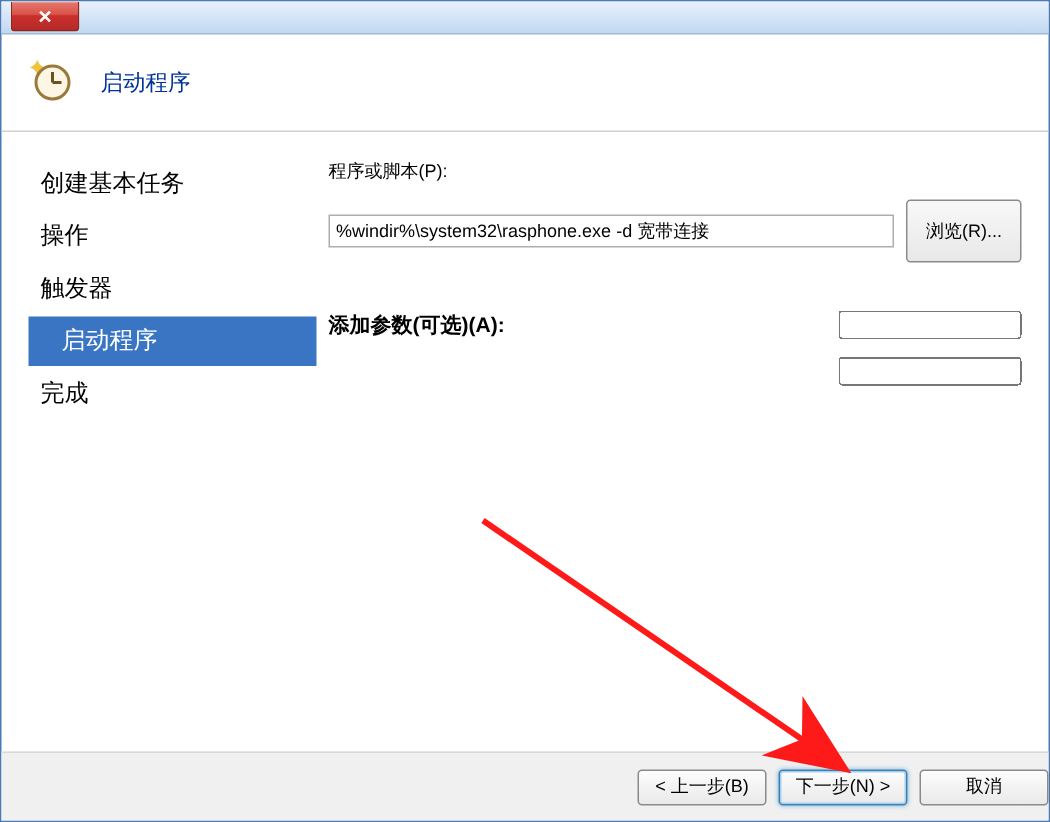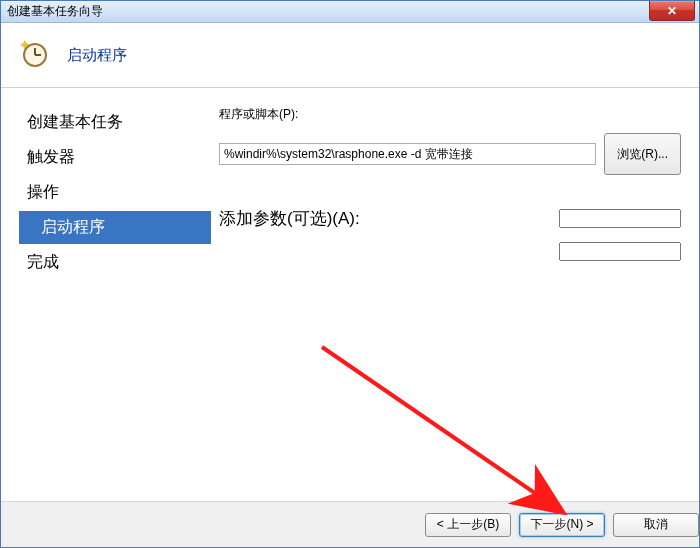--- a/index.html
+++ b/index.html
@@ -69,21 +69,21 @@
       font-family: inherit;
     }
     .wide { flex: 1; }
     .short { width: 122px; margin-left: auto; }
     .browse-btn {
       height: 42px; padding: 0 12px; font-size: 12px;
       background: linear-gradient(to bottom, #f8f8f8, #e8e8e8);
       border: 1px solid #8a8a8a; border-radius: 3px; cursor: pointer;
     }
     .pair { display: flex; align-items: center; margin-bottom: 12px; }
-    .pair .plabel { font-size: 17px; flex: 1; }
+    .pair .plabel { font-size: 14px; flex: 1; font-weight: bold; }
     
     .footer {
       height: 46px; border-top: 1px solid #d8d8d8;
       display: flex; justify-content: flex-end; align-items: center;
       gap: 8px; background: #f0f0f0;
     }
     .footer button {
       min-width: 86px; height: 24px; font-size: 12px;
       background: linear-gradient(to bottom, #fdfdfd, #e9e9e9);
       border: 1px solid #8a8a8a; border-radius: 3px; cursor: pointer;
@@ -99,39 +99,38 @@
       left: 315px; top: 340px; width: 260px; height: 182px;
     }
     .arrow svg { width: 100%; height: 100%; overflow: visible; }
   </style>
 </head>
 <body>
 
 <div class="window">
 
   <div class="titlebar">
-    <span class="title">创建基本任务向导</span>
     <div class="close-btn">
       <span>✕</span>
     </div>
   </div>
 
   <div class="header">
     <div class="icon">
       <span class="star">✦</span>
       <div class="clock"></div>
     </div>
     <h1>启动程序</h1>
   </div>
 
   <div class="body">
     <div class="sidebar">
       <div class="step">创建基本任务</div>
+      <div class="step">操作</div>
       <div class="step">触发器</div>
-      <div class="step">操作</div>
       <div class="step sub current">启动程序</div>
       <div class="step">完成</div>
     </div>
 
     <div class="content">
       <div class="row">
         <div class="lbl">程序或脚本(P):</div>
       </div>
       <div class="field-row">
         <input type="text" class="wide" value="%windir%\system32\rasphone.exe -d 宽带连接" style="">

